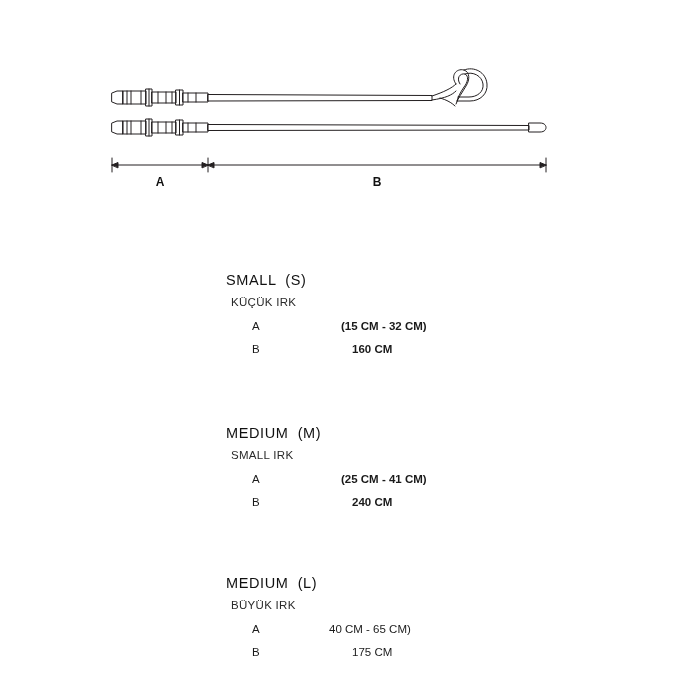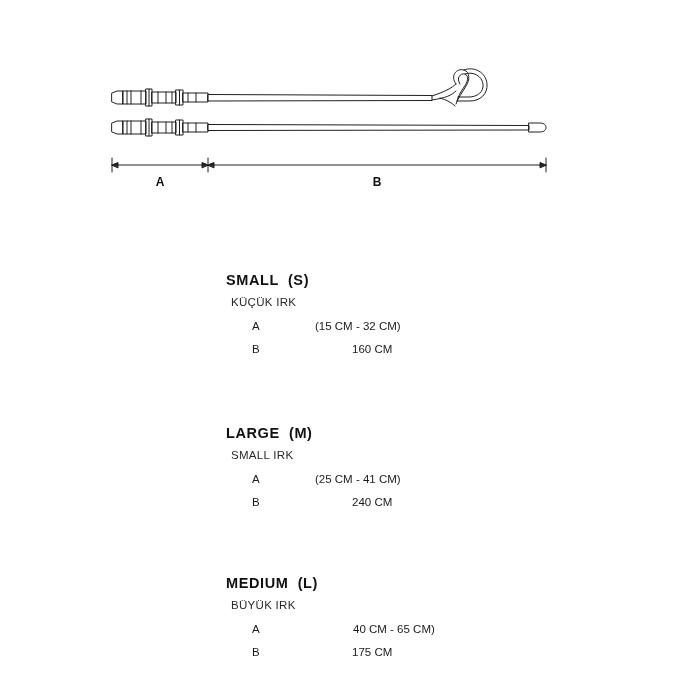--- a/index.html
+++ b/index.html
@@ -26,21 +26,21 @@
 
   .size-block {
     position: absolute;
     left: 0;
     width: 700px;
   }
   .size-title {
     position: absolute;
     left: 226px;
     font-size: 14.5px;
-    font-weight: bold;
+    font-weight: normal;
     letter-spacing: 0.6px;
     color: #111111;
     white-space: pre;
   }
   .size-subtitle {
     position: absolute;
     left: 231px;
     font-size: 11.5px;
     color: #2a2a2a;
     letter-spacing: 0.3px;
@@ -62,23 +62,23 @@
   
   #block-small { top: 272px; }
   #block-medium { top: 425px; }
   #block-large { top: 575px; }
 
   .t-title { top: 0px; }
   .t-sub { top: 24px; }
   .t-rowA { top: 48px; }
   .t-rowB { top: 71px; }
 
-  .val-A { left: 315px; }
-  .val-B { left: 352px; }
-  .val-A-left { left: 353px; text-align: center; }
+  .val-A { left: 341px; font-weight: bold; }
+  .val-B { left: 352px; font-weight: bold; }
+  .val-A-left { left: 329px; text-align: center; }
   .val-B-left { left: 352px; }
 </style>
 </head>
 <body>
 
 <div id="diagram-area">
   <svg width="700" height="230" viewBox="0 0 700 230">
     <g fill="none" stroke="#231f20" stroke-width="1" stroke-linejoin="round" stroke-linecap="round">
 
       <path d="M112 93 L117 91 L123 91 L123 104 L117 104 L112 102 Z"></path>
@@ -159,21 +159,21 @@
   <div class="size-subtitle t-sub">KÜÇÜK IRK</div>
 
   <div class="row-label t-rowA">A</div>
   <div class="row-value t-rowA val-A">(15 CM - 32 CM)</div>
 
   <div class="row-label t-rowB">B</div>
   <div class="row-value t-rowB val-B">160 CM</div>
 </div>
 
 <div class="size-block" id="block-medium">
-  <div class="size-title t-title">LARGE  (M)</div>
+  <div class="size-title t-title">MEDIUM  (M)</div>
   <div class="size-subtitle t-sub">SMALL IRK</div>
 
   <div class="row-label t-rowA">A</div>
   <div class="row-value t-rowA val-A">(25 CM - 41 CM)</div>
 
   <div class="row-label t-rowB">B</div>
   <div class="row-value t-rowB val-B">240 CM</div>
 </div>
 
 <div class="size-block" id="block-large">

